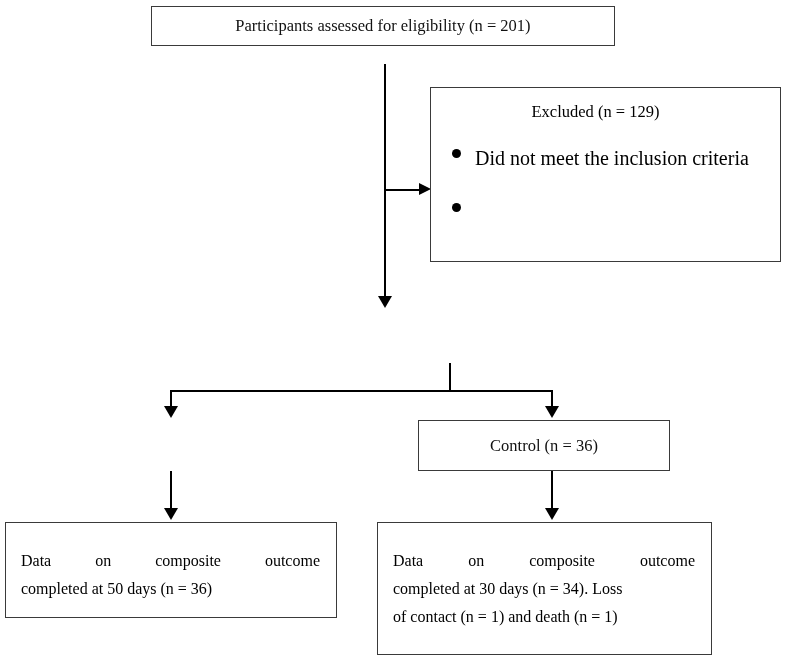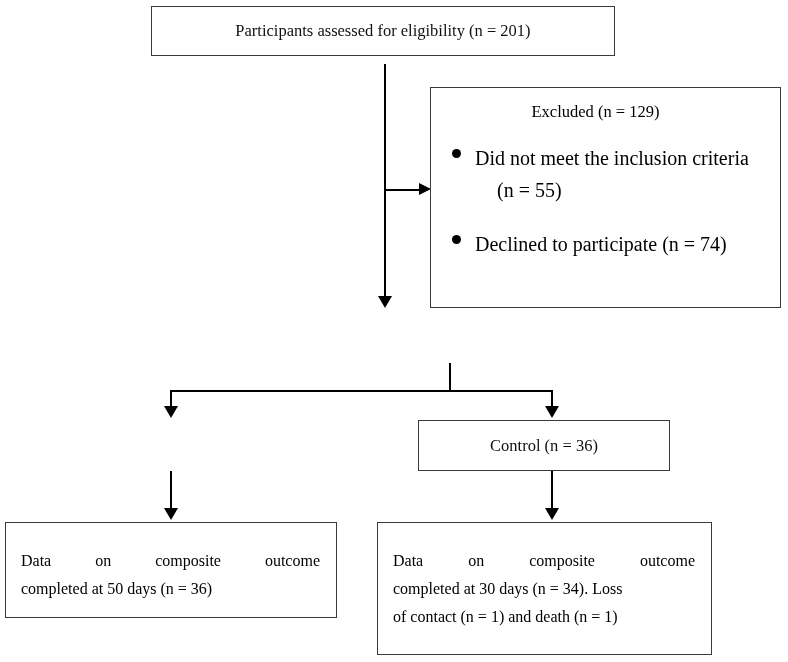--- a/index.html
+++ b/index.html
@@ -28,22 +28,22 @@
     color:#111;
   }
   .center-box{
     display:flex;
     align-items:center;
     justify-content:center;
     text-align:center;
   }
 
   
-  #box-screened{ left:151px; top:6px; width:464px; height:50px; }
-  #box-excluded{ left:430px; top:87px; width:351px; height:221px; }
+  #box-screened{ left:151px; top:6px; width:464px; height:40px; }
+  #box-excluded{ left:430px; top:87px; width:351px; height:175px; }
   #box-random  { left:245px; top:310px; width:410px; height:53px; }
   #box-interv  { left:45px;  top:420px; width:252px; height:51px; }
   #box-control { left:418px; top:420px; width:252px; height:51px; }
   #box-out-left{ left:5px;   top:522px; width:332px; height:96px; }
   #box-out-right{left:377px; top:522px; width:335px; height:133px; }
 
   
   .excl-inner{
     position:absolute;
     left:0; top:0; right:0; bottom:0;
@@ -151,26 +151,24 @@
   <div class="hline" id="branch-h"></div>
   <div class="arrow-right" id="branch-arrow"></div>
 
   <div class="box" id="box-excluded">
     <div class="excl-inner">
       <div class="excl-head">Excluded (n = 129)</div>
 
       <div class="excl-item">
         <span class="excl-bullet"></span>
         <span>Did not meet the inclusion criteria</span>
-        <span class="cont">(n = 55)</span>
       </div>
 
       <div class="excl-item">
         <span class="excl-bullet"></span>
-        <span>Declined to participate (n = 74)</span>
       </div>
     </div>
   </div>
 
 
   <div class="vline" id="fork-stem"></div>
   <div class="hline" id="fork-bar"></div>
   <div class="vline" id="fork-left"></div>
   <div class="vline" id="fork-right"></div>
   <div class="arrow-down" id="fork-larrow"></div>

